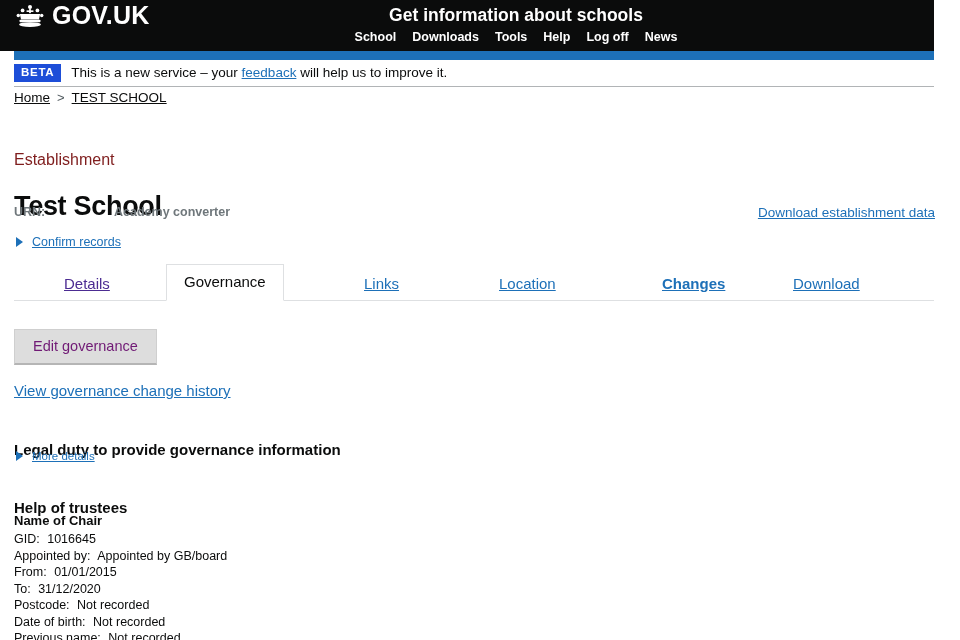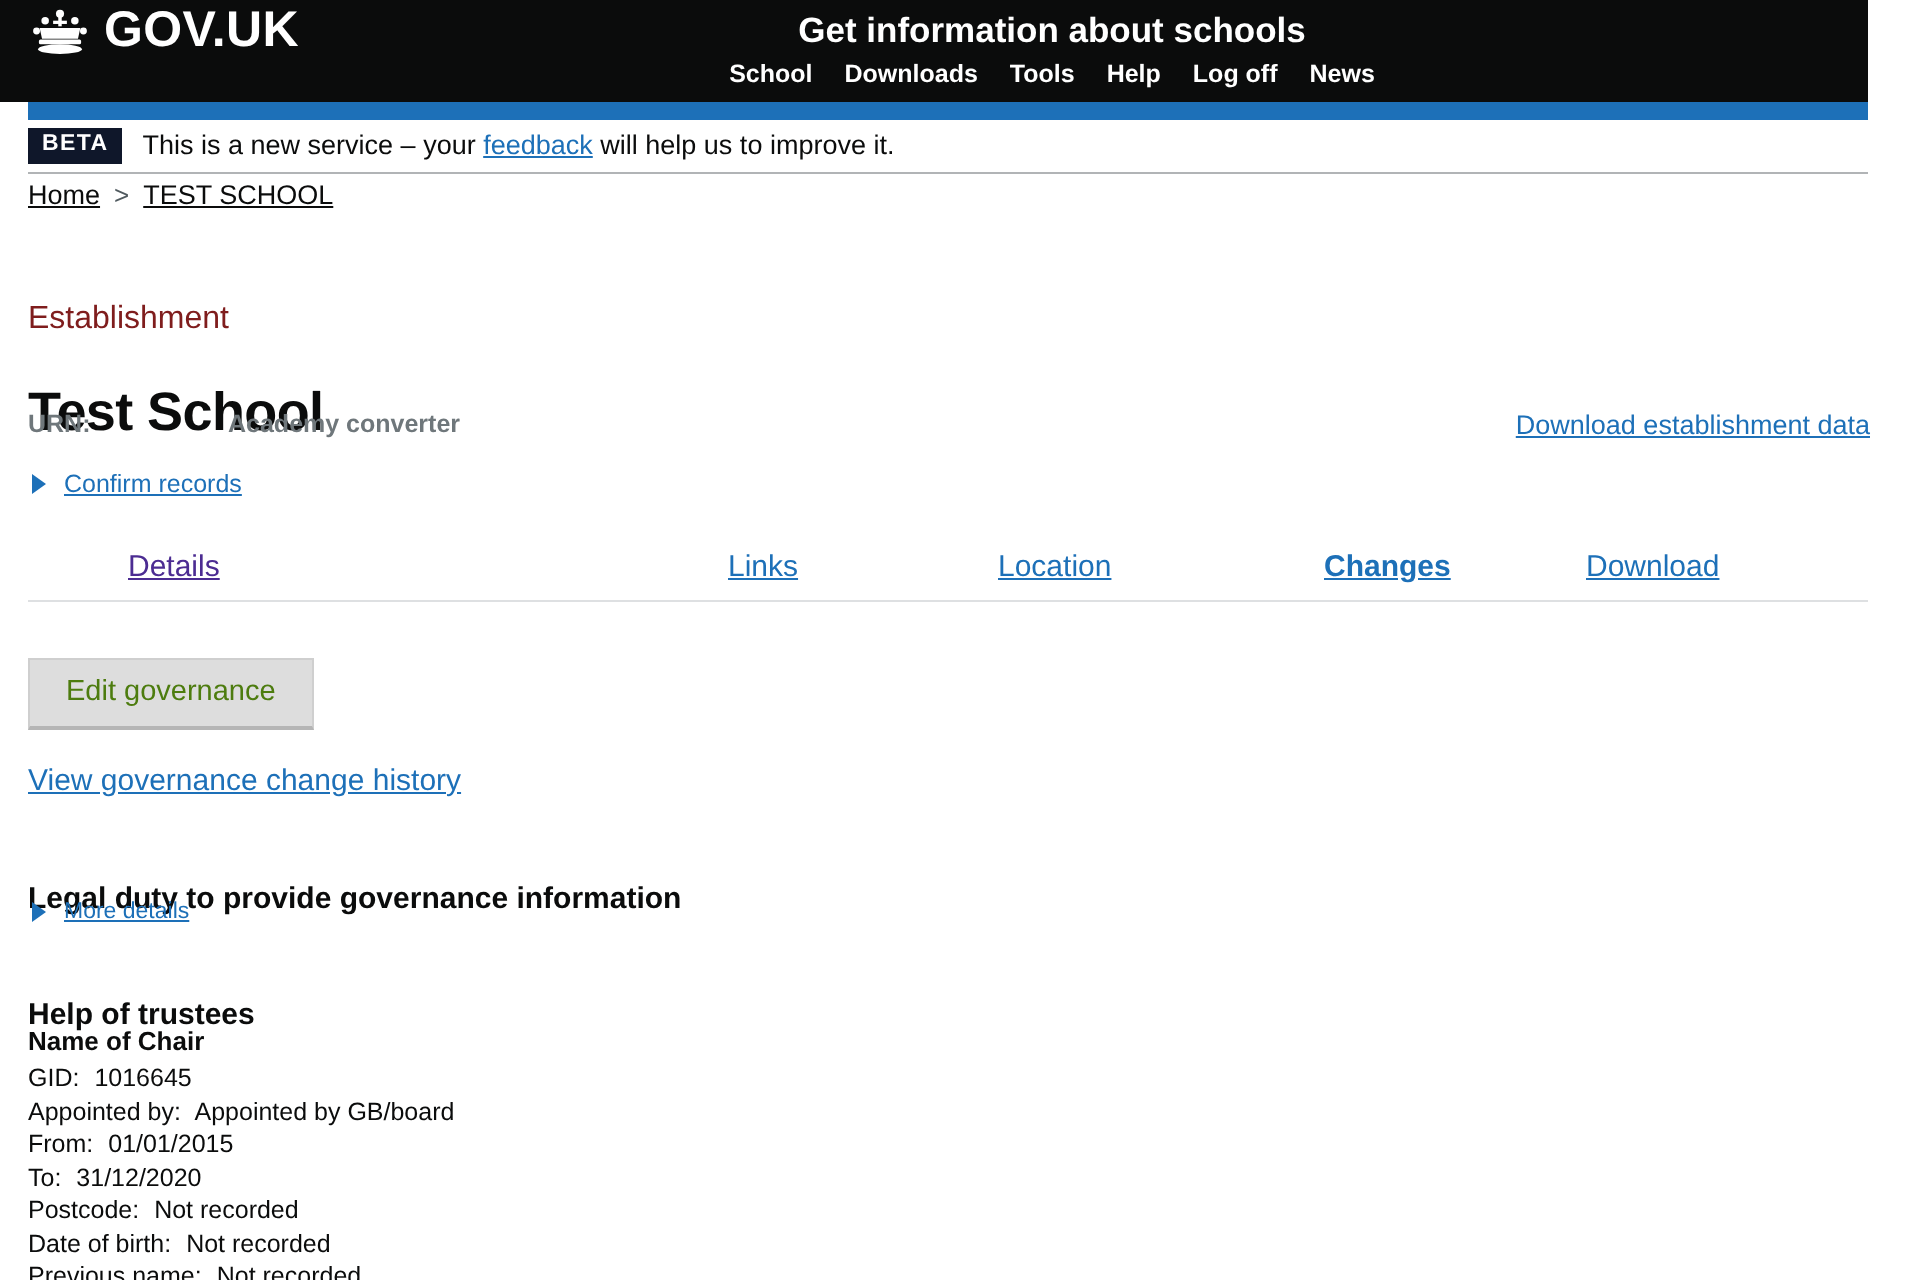--- a/index.html
+++ b/index.html
@@ -29,21 +29,21 @@
   .crown-icon { display: block; }
   .logo-text {
     color: #ffffff;
     font-size: 25px;
     font-weight: bold;
     letter-spacing: 0.2px;
     line-height: 1;
   }
   .service-block {
     position: absolute;
-    left: 326px; top: 4px;
+    left: 316px; top: 4px;
     width: 400px;
     text-align: center;
   }
   .service-name {
     color: #ffffff;
     font-size: 17.5px;
     font-weight: bold;
     line-height: 1.3;
     white-space: nowrap;
   }
@@ -73,21 +73,21 @@
   
   .phase-banner {
     position: absolute;
     left: 14px; top: 60px;
     width: 920px; height: 27px;
     border-bottom: 1px solid #b1b4b6;
     display: flex;
     align-items: center;
   }
   .beta-tag {
-    background: #0f172a;
+    background: #1d4ed8;
     color: #ffffff;
     font-size: 11.5px;
     font-weight: bold;
     letter-spacing: 0.7px;
     padding: 2px 7px 3px 7px;
     line-height: 1.1;
     margin-right: 10px;
   }
   .phase-text {
     font-size: 13.5px;
@@ -198,21 +198,21 @@
     height: 37px;
   }
 
   
   .edit-button {
     position: absolute;
     left: 14px; top: 329px;
     background: #dddddd;
     border: 1px solid #cfcfcf;
     border-bottom: 2px solid #b5b5b5;
-    color: #4d7c0f;
+    color: #701a75;
     font-size: 14.5px;
     font-family: "Liberation Sans", sans-serif;
     padding: 8px 18px 8px 18px;
     line-height: 1.2;
     cursor: pointer;
   }
 
   .history-link {
     position: absolute;
     left: 14px; top: 382px;
@@ -325,20 +325,21 @@
 
 <a href="#" class="download-link">Download establishment data</a>
 
 <div class="disclosure" id="confirm-records-row">
   <span class="disclosure-arrow"></span>
   <span class="disclosure-text">Confirm records</span>
 </div>
 
 <div class="tabs">
   <a href="#" class="tab visited" style="left:50px; top:10px;">Details</a>
+  <span class="tab active" style="left:152px;">Governance</span>
   <a href="#" class="tab" style="left:350px; top:10px;">Links</a>
   <a href="#" class="tab" style="left:485px; top:10px;">Location</a>
   <a href="#" class="tab" style="left:648px; top:10px;font-weight:bold;">Changes</a>
   <a href="#" class="tab" style="left:779px; top:10px;">Download</a>
 </div>
 
 <button class="edit-button">Edit governance</button>
 
 <a href="#" class="history-link">View governance change history</a>
 

